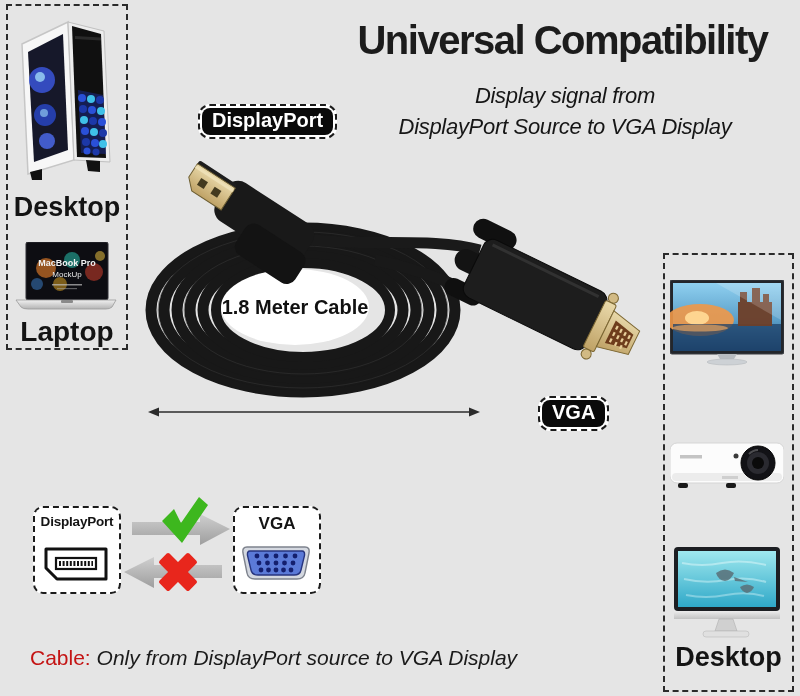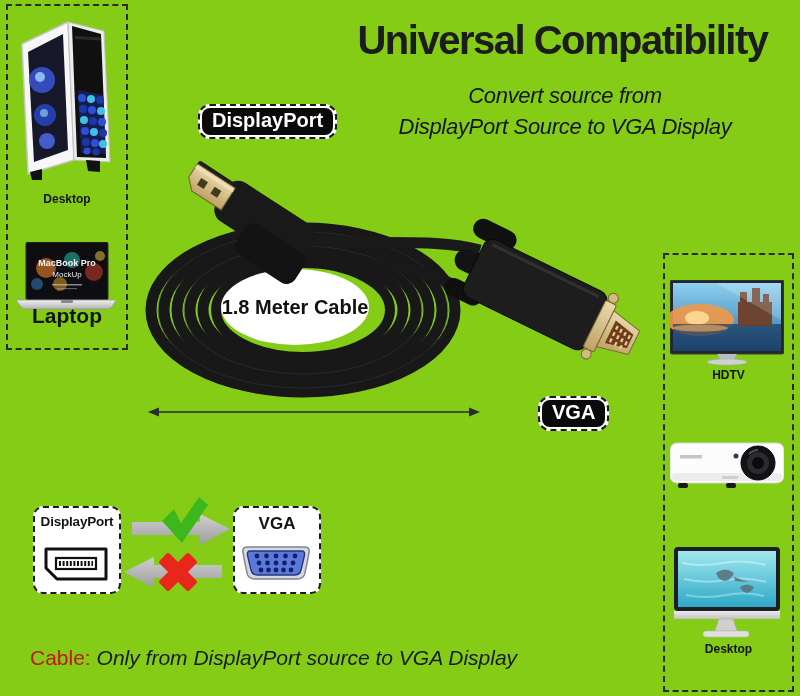--- a/index.html
+++ b/index.html
@@ -1,34 +1,34 @@
 <!DOCTYPE html>
 <html><head>
 <meta charset="utf-8">
 <style>
   html,body{margin:0;padding:0;background:#fff;}
   .canvas{
-    position:relative;width:800px;height:696px;background:#84cc16;
+    position:relative;width:800px;height:696px;background:#e5e5e5;
     font-family:"Liberation Sans", sans-serif;color:#1a1a1a;overflow:hidden;
   }
   .abs{position:absolute;}
   .title{
     left:325px;top:18px;width:475px;text-align:center;
     font-size:40px;font-weight:bold;letter-spacing:-1.5px;color:#1c1c1c;white-space:nowrap;
   }
   .subtitle{
     left:330px;top:80px;width:470px;text-align:center;
     font-style:italic;font-size:22px;line-height:31px;color:#161616;letter-spacing:-.3px;
   }
   .dashed-box{border:2px dashed #2b2b2b;}
   .left-box{left:6px;top:4px;width:118px;height:342px;}
   .right-box{left:663px;top:253px;width:127px;height:435px;}
   .dev-label{
     position:absolute;left:0;width:100%;text-align:center;
-    font-weight:bold;font-size:12px;color:#141414;
+    font-weight:bold;font-size:27px;color:#141414;
   }
   .pill-wrap{
     border:2px dashed #1b1b1b;border-radius:12px;padding:2px;background:#fff;
   }
   .pill{
     background:#0a0a0a;color:#ffffff;font-weight:bold;font-size:20px;
     padding:1px 10px 3px 10px;border-radius:8px;text-align:center;white-space:nowrap;
   }
   .compat-box{
     border:2px dashed #1b1b1b;border-radius:10px;width:84px;height:84px;background:#fff;
@@ -44,21 +44,21 @@
   .note-body{color:#1a1a1a;font-style:italic;}
   svg{display:block;}
 </style>
 </head>
 <body>
 
 <div class="canvas">
 
   <div class="abs title">Universal Compatibility</div>
   <div class="abs subtitle">
-    <div>Convert source from</div>
+    <div>Display signal from</div>
     <div>DisplayPort Source to VGA Display</div>
   </div>
 
   <div class="abs dashed-box left-box">
     <svg class="abs" style="left:8px;top:10px" width="102" height="172" viewBox="0 0 102 172">
       <polygon points="6,28 52,6 58,144 12,158" fill="#f7f7f7" stroke="#c6c6c6" stroke-width="1.5"></polygon>
       <polygon points="12,36 47,18 52,134 18,146" fill="#16182a"></polygon>
       <circle cx="26" cy="64" r="13" fill="#3a55d8" opacity=".85"></circle>
       <circle cx="29" cy="99" r="11" fill="#2742b8" opacity=".9"></circle>
       <circle cx="31" cy="125" r="8" fill="#4a68e8" opacity=".85"></circle>
@@ -106,21 +106,21 @@
       <circle cx="50" cy="42" r="7" fill="#d8a020" opacity=".55"></circle>
       <circle cx="27" cy="42" r="6" fill="#3a7ac0" opacity=".55"></circle>
       <circle cx="90" cy="14" r="5" fill="#e8c040" opacity=".55"></circle>
       <text x="57" y="24" text-anchor="middle" font-size="9" font-weight="bold" fill="#f2f2f2">MacBook Pro</text>
       <text x="57" y="35" text-anchor="middle" font-size="8" fill="#e8e8e8">MockUp</text>
       <rect x="42" y="42" width="30" height="1.5" fill="#c0c0c0" opacity=".7"></rect>
       <rect x="47" y="46" width="20" height="1.2" fill="#b0b0b0" opacity=".5"></rect>
       <path d="M6,58 H106 L102,65 Q100,67 96,67 H18 Q13,67 11,65 Z" fill="url(#lapgrad)" stroke="#9a9a9a" stroke-width=".8"></path>
       <rect x="51" y="58" width="12" height="3" rx="1" fill="#8a8a8a"></rect>
     </svg>
-    <div class="dev-label" style="top:298px;font-size:21px">Laptop</div>
+    <div class="dev-label" style="top:310px;font-size:28px">Laptop</div>
   </div>
 
   <svg class="abs" style="left:140px;top:140px" width="520" height="270" viewBox="0 0 520 270">
     <defs>
       <linearGradient id="gold" x1="0" y1="0" x2="0" y2="1">
         <stop offset="0" stop-color="#e9d9aa"></stop>
           <stop offset="1" stop-color="#bfa266"></stop>
       </linearGradient>
     </defs>
 
@@ -217,21 +217,20 @@
       <g fill="#6e3f28" opacity=".95">
         <rect x="68" y="22" width="34" height="24"></rect>
         <rect x="70" y="12" width="7" height="14"></rect>
         <rect x="82" y="8" width="8" height="18"></rect>
         <rect x="93" y="14" width="6" height="12"></rect>
       </g>
       <polygon points="46,3 111,3 111,40" fill="#ffffff" opacity=".18"></polygon>
       <path d="M47,74 L67,74 L64,79 L50,79 Z" fill="#b8bcc0"></path>
       <ellipse cx="57" cy="82" rx="20" ry="3" fill="#cdd1d5" stroke="#aeb2b6" stroke-width=".5"></ellipse>
     </svg>
-    <div class="dev-label" style="top:113px">HDTV</div>
 
     <svg class="abs" style="left:5px;top:184px" width="114" height="52" viewBox="0 0 114 52">
       <rect x="0" y="4" width="114" height="40" rx="7" fill="#fcfcfc" stroke="#d5d5d5" stroke-width="1"></rect>
       <rect x="2" y="34" width="110" height="8" rx="4" fill="#ececec"></rect>
       <circle cx="88" cy="24" r="17" fill="#121216" stroke="#050505" stroke-width="1"></circle>
       <circle cx="88" cy="24" r="11" fill="#2a2a30"></circle>
       <circle cx="88" cy="24" r="6" fill="#0a0a0a"></circle>
       <path d="M79,15 A13,13 0 0 1 88,11" stroke="#ffffff" stroke-width="2" fill="none" opacity=".25"></path>
       <circle cx="66" cy="17" r="2.5" fill="#3a3a3a"></circle>
       <rect x="10" y="16" width="22" height="3.5" fill="#c4c4c4"></rect>

